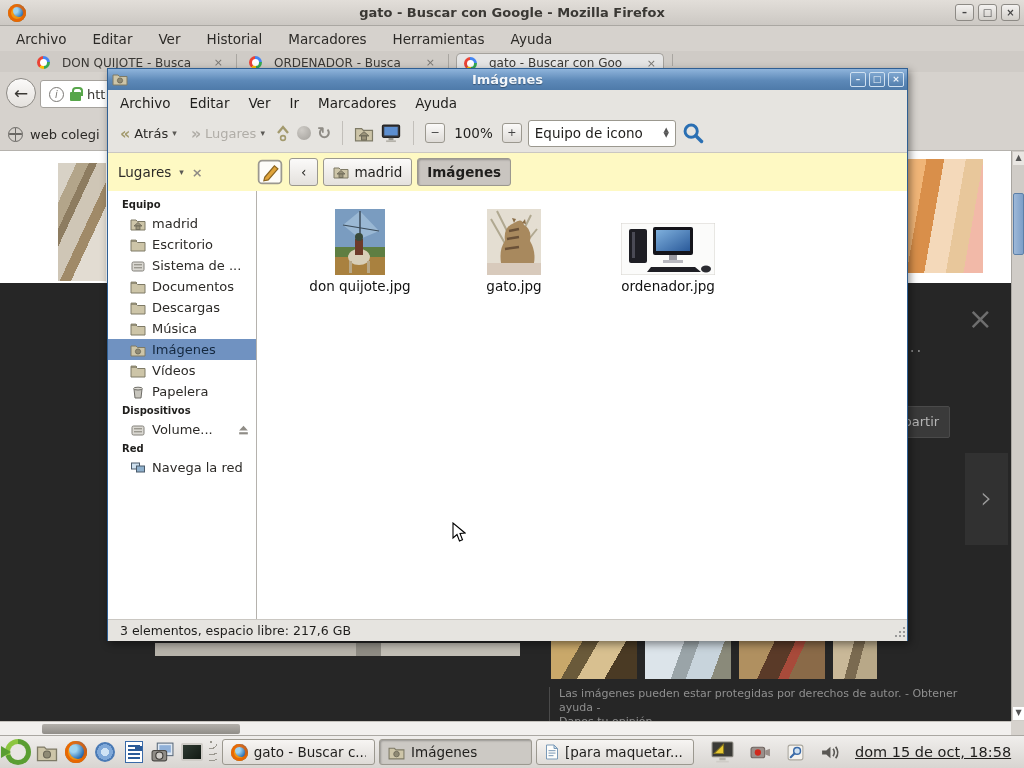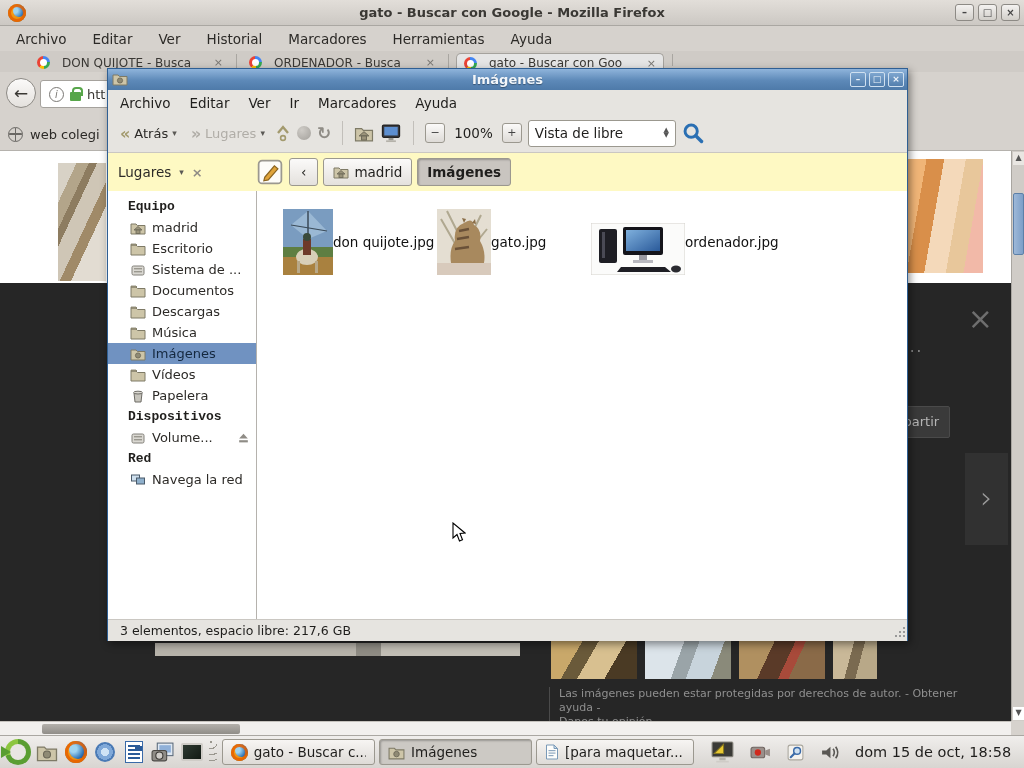--- a/index.html
+++ b/index.html
@@ -98,47 +98,47 @@
 
   .fm-pathbar { position:absolute; left:0; top:84px; width:100%; height:38px; background:#fef9c3; display:flex; align-items:center; }
   .places-head { width:148px; display:flex; align-items:center; gap:8px; padding-left:10px; color:#2c2a27; font-size:13.5px; }
   .gray-x { color:#8f8c86; font-size:13px; font-weight:bold; }
   .path-btn { height:28px; background:linear-gradient(#fbfaf9,#e4e1dd); border:1px solid #9b988f; border-radius:3px;
     display:flex; align-items:center; gap:5px; padding:0 9px; margin-left:5px; font-size:13.5px; color:#1f1e1c; }
   .path-btn.pressed { background:#c9c5c0; box-shadow:inset 1px 1px 2px rgba(0,0,0,.25); font-weight:bold; }
 
   .fm-body { position:absolute; left:0; top:122px; width:100%; height:428px; display:flex; }
   .fm-sidebar { width:149px; background:#fff; border-right:1px solid #b5b2ad; overflow:hidden; padding-top:5px; }
-  .sb-header { font-weight:bold; color:#1f1e1c; padding:3px 0 3px 20px; font-size:13px;font-family:Liberation Mono, monospace; }
+  .sb-header { font-weight:bold; color:#1f1e1c; padding:3px 0 3px 14px; font-size:10px; }
   .sb-item { display:flex; align-items:center; gap:6px; padding:3px 0 3px 22px; color:#2c2a27; font-size:13px; position:relative; }
   .sb-item.selected { background:#7092c1; color:#14283f; }
   .sb-eject { position:absolute; right:6px; }
   .fm-main { flex:1; background:#fff; position:relative; }
   .files-row { display:flex; padding:14px 0 0 26px; }
-  .file-item { width:154px; display:flex; align-items:center; }
+  .file-item { width:154px; display:flex; flex-direction:column; align-items:center; }
   .thumb-box { height:70px; display:flex; align-items:flex-end; }
   .file-label { margin-top:3px; font-size:13.5px; color:#111; }
   .fm-status { position:absolute; left:0; top:550px; width:100%; height:22px; background:#e6e4e0; border-top:1px solid #cac7c2;
     display:flex; align-items:center; padding-left:12px; font-size:12.5px; color:#1f1e1c; }
   .grip { position:absolute; right:2px; bottom:2px; width:12px; height:12px;
     background:radial-gradient(circle 1px at 3px 9px,#999 99%,transparent), radial-gradient(circle 1px at 7px 9px,#999 99%,transparent), radial-gradient(circle 1px at 11px 9px,#999 99%,transparent), radial-gradient(circle 1px at 7px 5px,#999 99%,transparent), radial-gradient(circle 1px at 11px 5px,#999 99%,transparent), radial-gradient(circle 1px at 11px 1px,#999 99%,transparent); }
 
   
   .taskbar { position:absolute; left:0; top:735px; width:1024px; height:33px; z-index:10;
     background:linear-gradient(#f0eeec,#d8d5d1); border-top:1px solid #aaa7a2; display:flex; align-items:center; padding:0 3px; }
   .launcher { width:29px; height:28px; display:flex; align-items:center; justify-content:center; }
   .tb-dots { width:8px; height:24px; margin:0 3px;
     background:repeating-radial-gradient(circle 1px at 2px 2px, #9a978f 0 1px, transparent 1px 6px); }
   .task-btn { height:26px; display:flex; align-items:center; gap:6px; padding:0 8px; margin:0 2px;
     background:linear-gradient(#f7f5f3,#dedbd7); border:1px solid #9b988f; border-radius:3px; font-size:13.5px; color:#1f1e1c; }
   .task-btn.w { width:153px; } .task-btn.w2 { width:153px; } .task-btn.w3 { width:158px; }
   .task-btn.active { background:#ccc9c4; box-shadow:inset 1px 1px 2px rgba(0,0,0,.25); }
   .task-label { white-space:nowrap; overflow:hidden; }
   .tray { display:flex; align-items:center; gap:15px; margin-left:14px; }
-  .clock { font-size:14.5px; color:#1f1e1c; margin-left:12px; white-space:nowrap; }
+  .clock { font-size:14.5px; color:#1f1e1c; margin-left:12px; white-space:nowrap;text-decoration:underline; }
 
   .ffx-small { width:17px; height:17px; border-radius:50%;
     background:radial-gradient(circle at 38% 35%, #9fd4f0 0 18%, #2a6fb3 55%, #1a4a80 70%);
     box-shadow:inset 0 0 0 3px rgba(230,96,0,.85), inset 2px -2px 0 2px rgba(255,149,0,.9); }
   .chromium-ic { width:20px; height:20px; border-radius:50%;
     background:radial-gradient(circle at 50% 50%, #cfe3f5 0 28%, #7fa8d8 30% 55%, #4a7ab5 56% 100%); }
   .start-ic { width:26px; height:26px; border-radius:50%; position:relative;
     background:conic-gradient(#5a9e32 0 70%, #8cc63f 70% 100%); }
   .start-ic::after { content:""; position:absolute; left:5px; top:5px; width:16px; height:16px; border-radius:50%; background:#e8e6e3; }
   .start-ic::before { content:""; position:absolute; left:-4px; top:7px; border-left:10px solid #5a9e32; border-top:6px solid transparent; border-bottom:6px solid transparent; z-index:1; }
@@ -403,21 +403,21 @@
           <use href="#i-home"></use>
         </svg>
       <svg width="22" height="20">
           <use href="#i-monitor"></use>
         </svg>
       <div class="tb-sep"></div>
       <div class="mini-btn">−</div>
       <div class="zoom-label">100%</div>
       <div class="mini-btn">+</div>
       <div class="view-select">
-        <span>Vista de libre</span>
+        <span>Equipo de icono</span>
         <span class="spin">
             <span>▲</span>
             <span>▼</span>
           </span>
       </div>
       <svg width="22" height="22" viewBox="0 0 18 18">
           <use href="#i-search"></use>
         </svg>
     </div>
 

